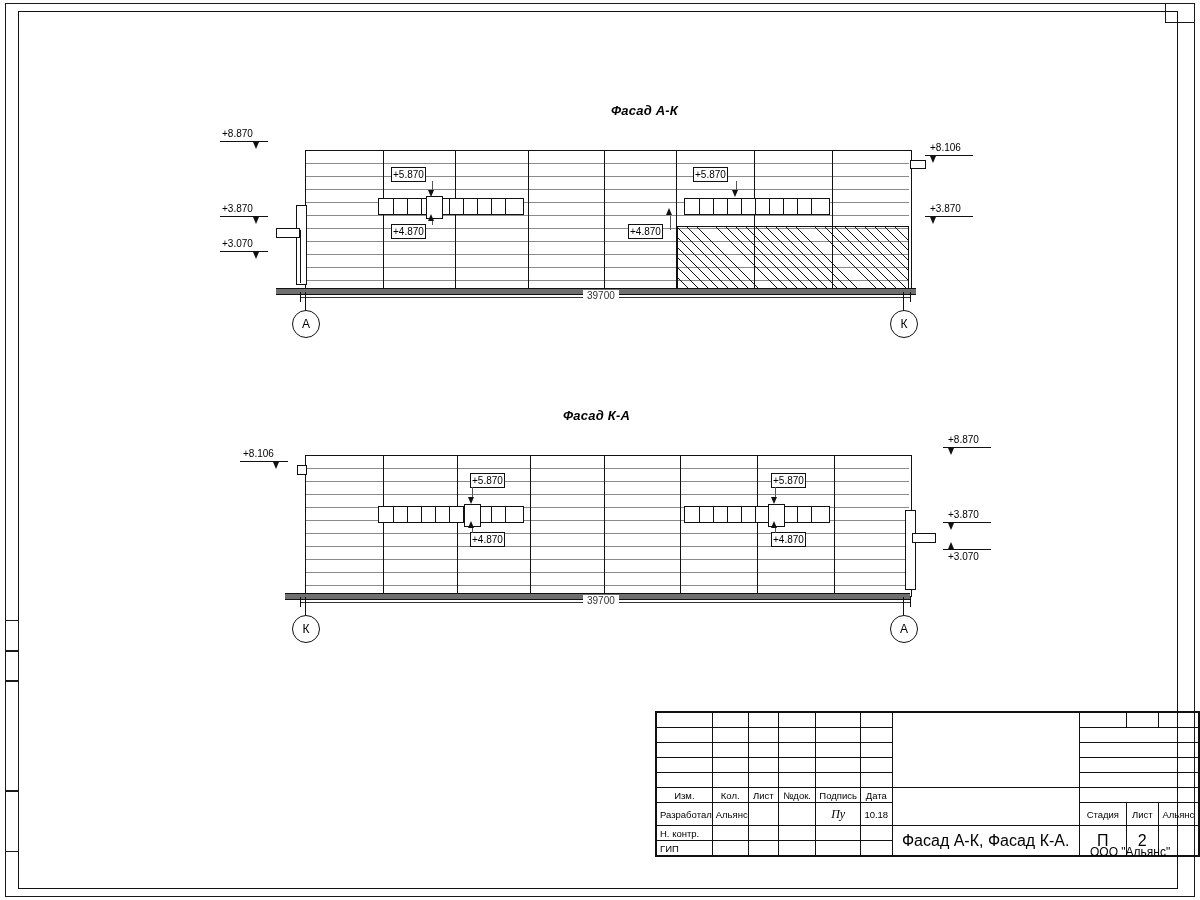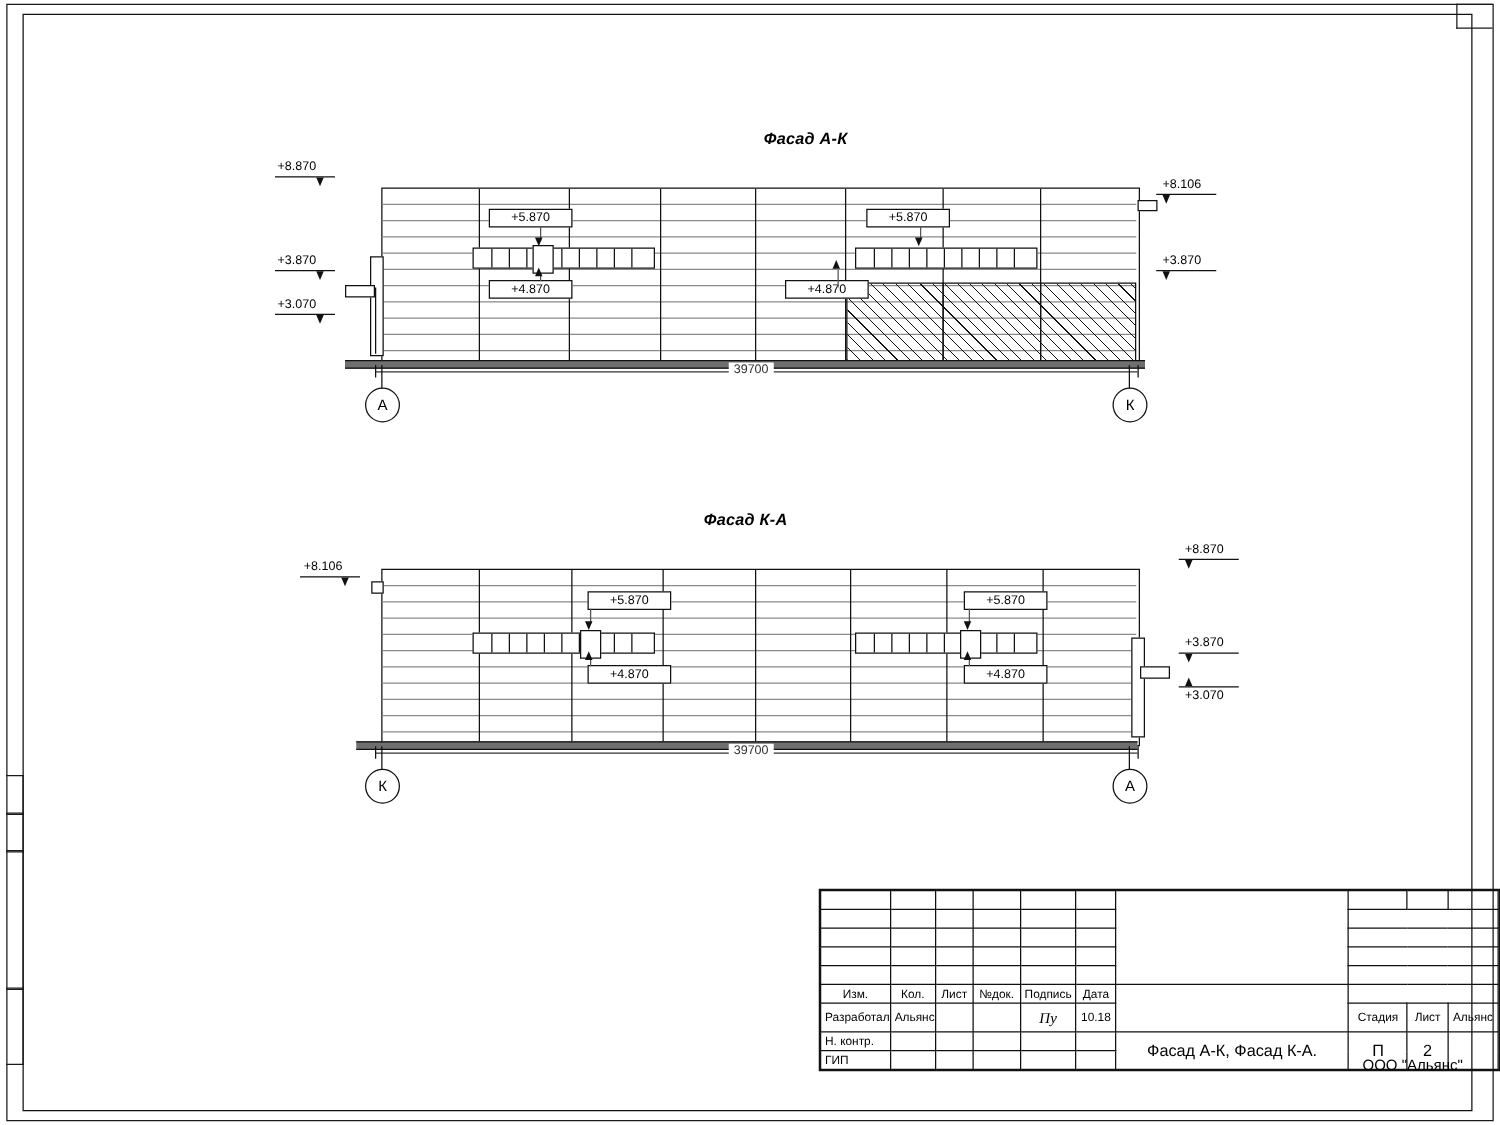--- a/index.html
+++ b/index.html
@@ -30,38 +30,38 @@
 
   .win{position:absolute;border:1px solid #111;background:#fff;box-sizing:border-box;}
   .win .mull{position:absolute;top:0;bottom:0;width:0;border-left:1px solid #111;}
   .door{position:absolute;border:1.4px solid #111;background:#fff;}
 
   .hatch{position:absolute;border:1px solid #111;box-sizing:border-box;
     background-image:repeating-linear-gradient(45deg, #111 0 0.6px, transparent 0.6px 7px);}
 
   .lvl{position:absolute;font-size:10px;white-space:nowrap;}
   .lvl-line{position:absolute;height:0;border-top:1px solid #111;}
-  .lvl-box{position:absolute;font-size:10px;border:1px solid #111;background:#fff;padding:1px 17px;white-space:nowrap;}
+  .lvl-box{position:absolute;font-size:10px;border:1px solid #111;background:#fff;padding:1px 1px;white-space:nowrap;}
   .arrow-down{position:absolute;width:0;height:0;border-left:3.5px solid transparent;border-right:3.5px solid transparent;border-top:7px solid #111;}
   .arrow-up{position:absolute;width:0;height:0;border-left:3.5px solid transparent;border-right:3.5px solid transparent;border-bottom:7px solid #111;}
   .tick{position:absolute;width:0;border-left:1px solid #111;}
 
   .axis-circle{position:absolute;width:26px;height:26px;border:1.3px solid #111;border-radius:50%;
     display:flex;align-items:center;justify-content:center;font-size:12px;background:#fff;}
   .axis-stem{position:absolute;width:0;border-left:1px solid #111;}
 
   .dim{position:absolute;font-size:10px;color:#333;}
   .dimline{position:absolute;height:0;border-top:1px solid #333;}
 
   
   .tb{position:absolute;left:655px;top:711px;border:1.4px solid #111;box-sizing:border-box;}
   .tb table{border-collapse:collapse;font-size:9.5px;}
   .tb td{border:1px solid #111;padding:0;vertical-align:middle;text-align:center;height:14px;}
   .tb td.l{text-align:left;padding-left:3px;}
-  .big{font-size:13px;}
+  .big{font-size:16px;}
   .sig{font-family:"Liberation Serif", serif;font-style:italic;font-size:12px;}
 </style>
 </head>
 <body>
 
 <div class="sheet">
 
   <div class="frame-outer"></div>
   <div class="frame-inner"></div>
   <div class="top-stub"></div>

